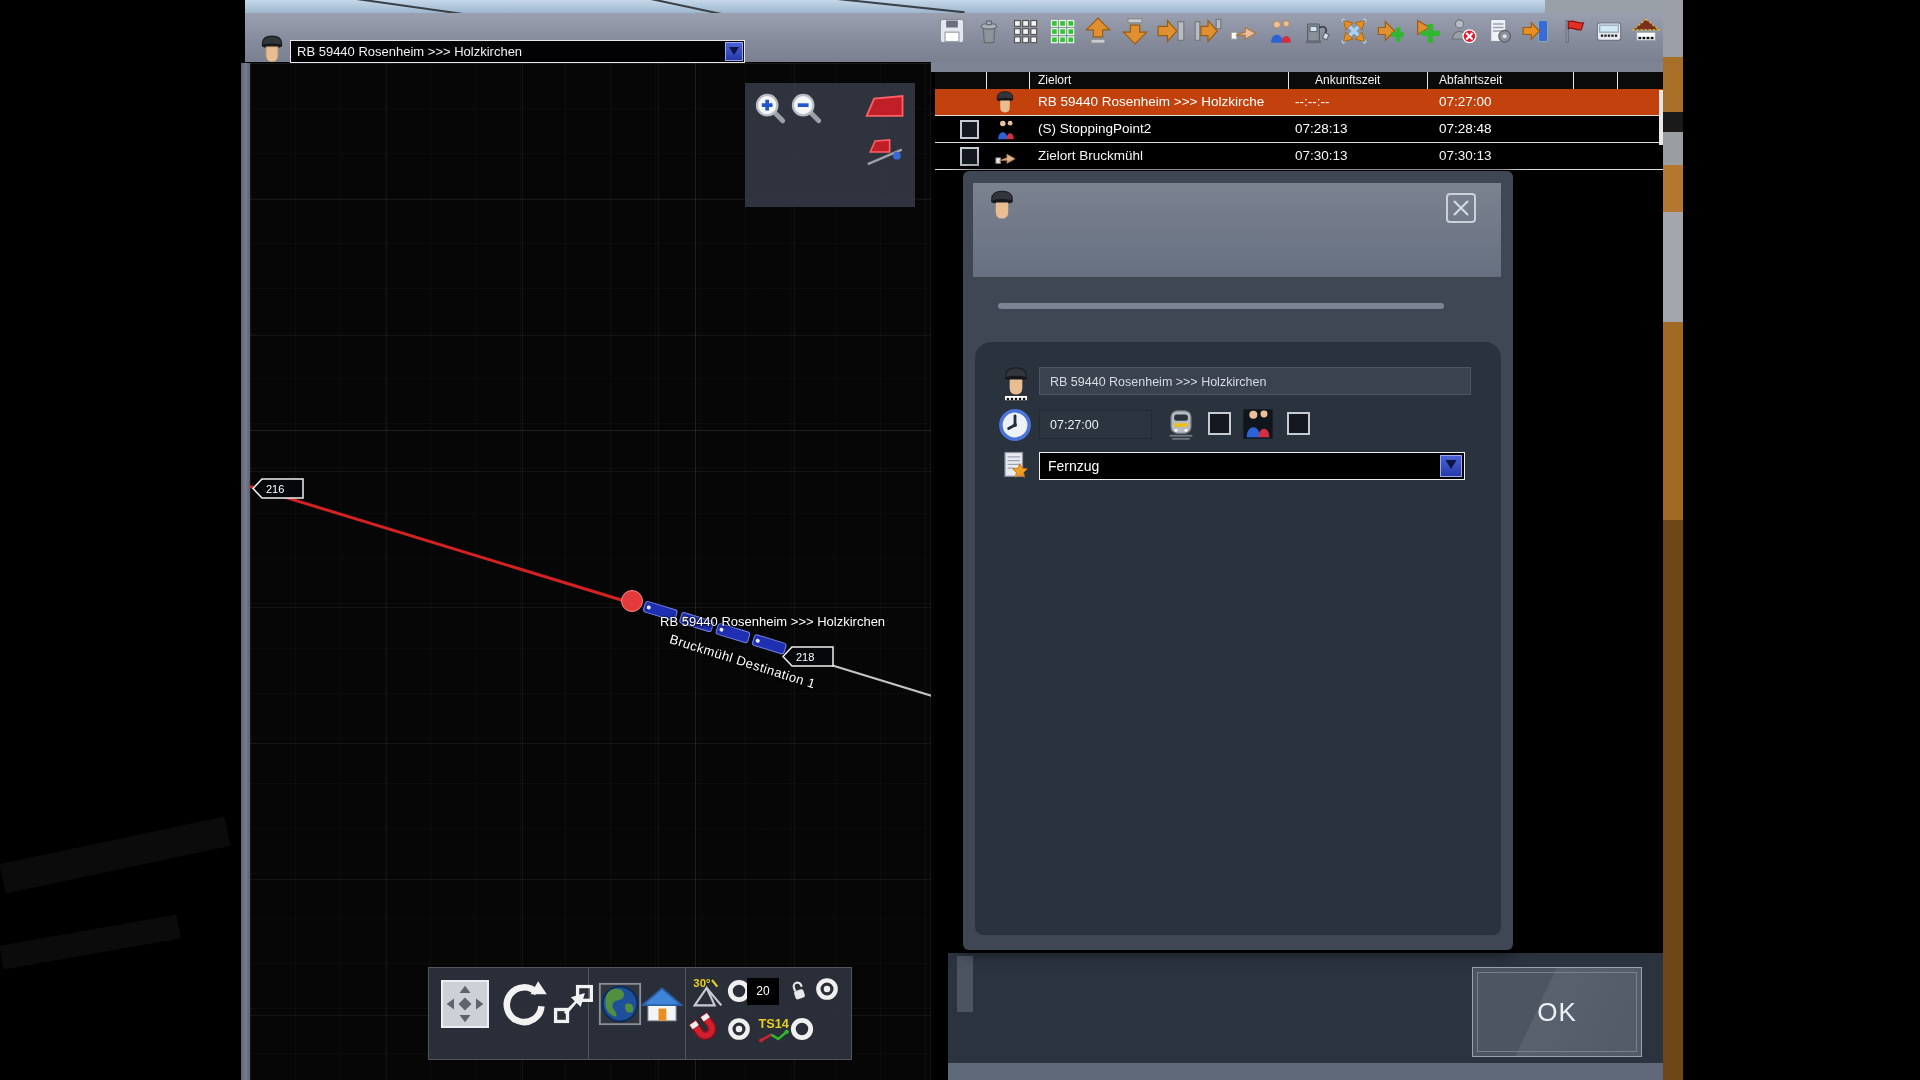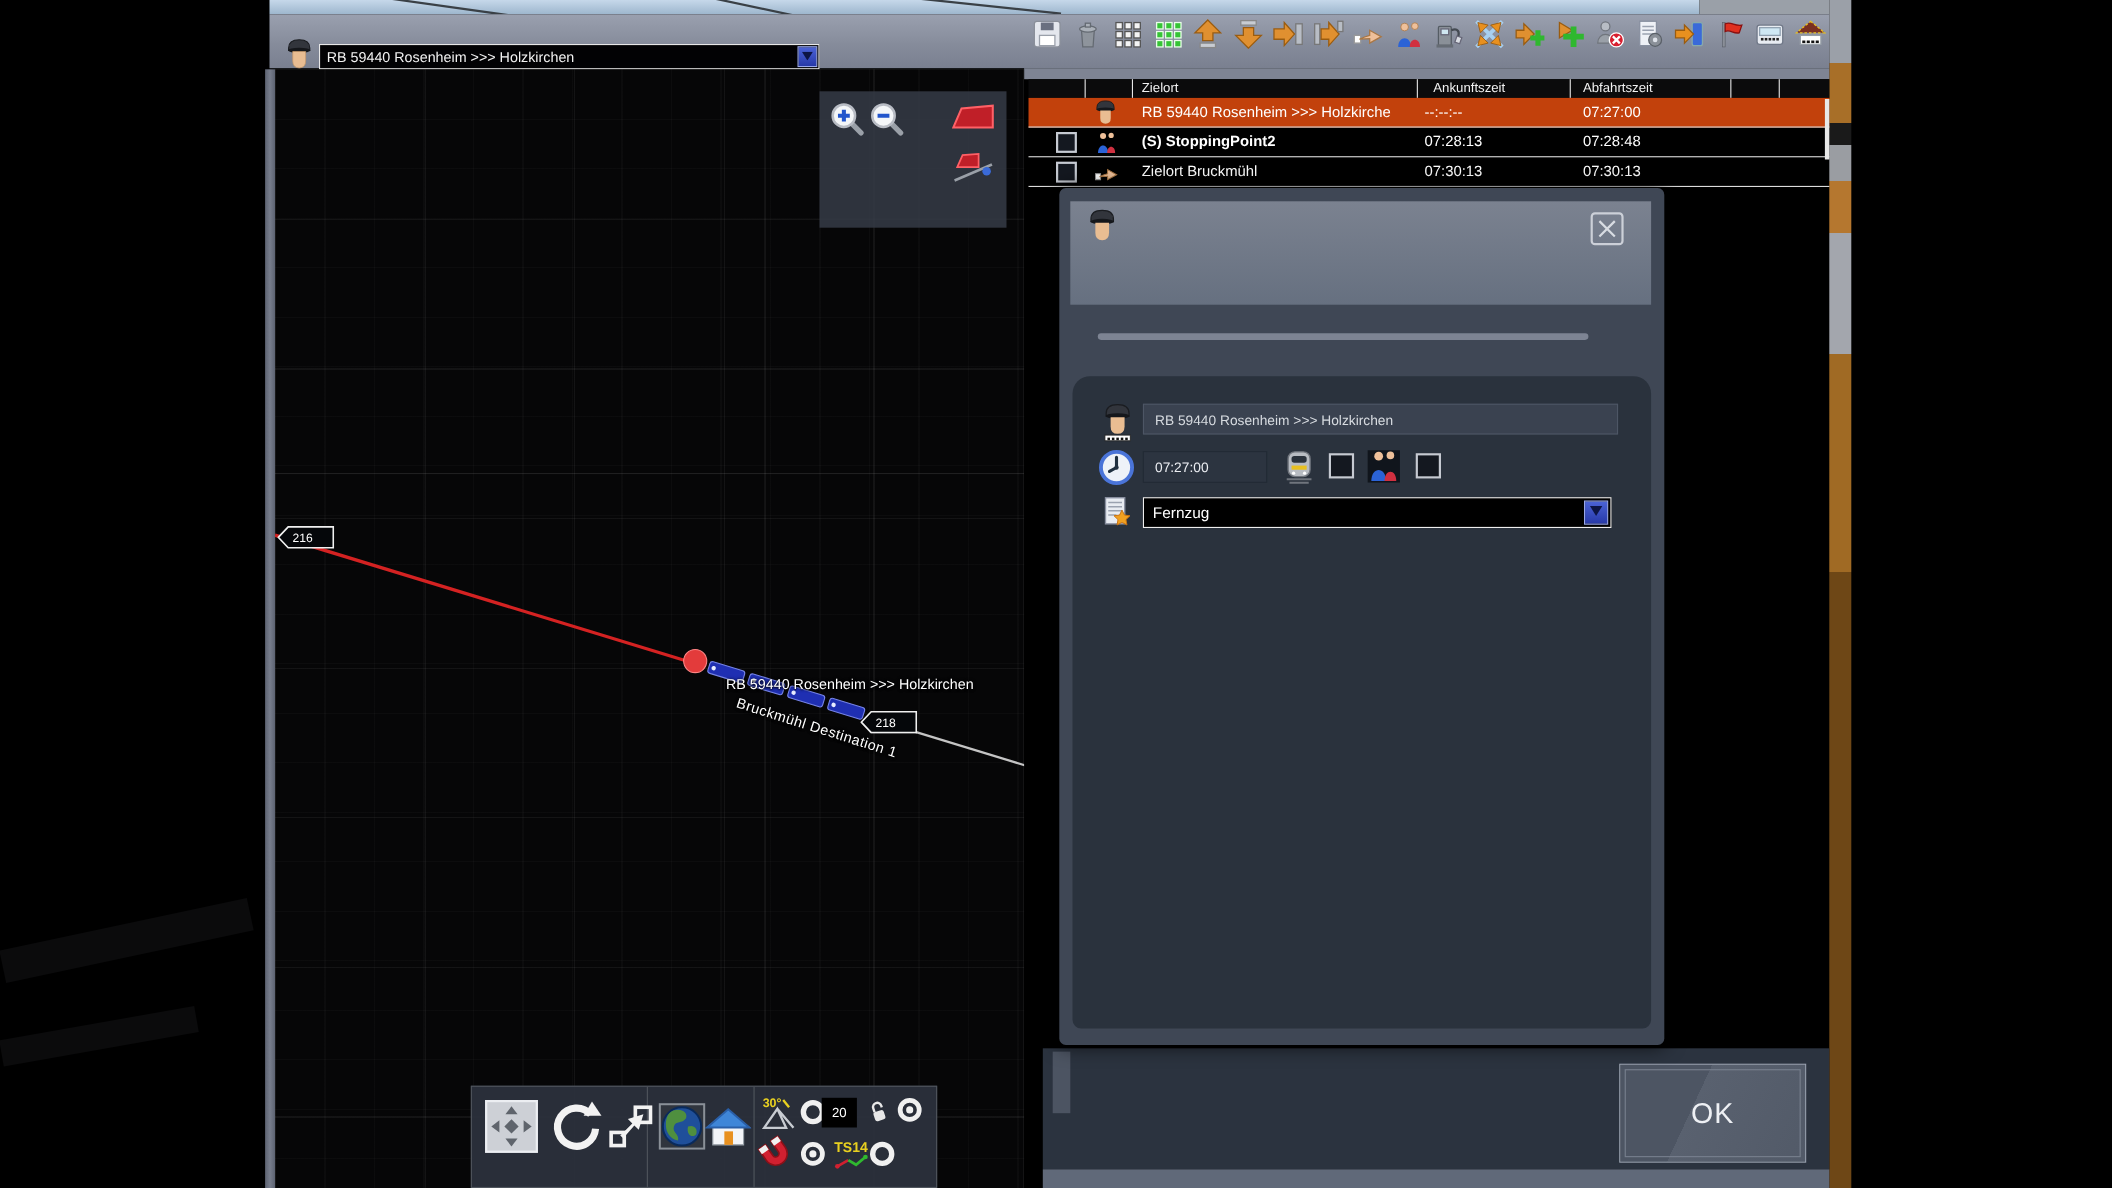--- a/index.html
+++ b/index.html
@@ -35,21 +35,21 @@
   .red-dot{left:371px;top:527px;width:22px;height:22px;border-radius:50%;background:#e33b3b;border:1px solid #ff8585;box-sizing:border-box;z-index:6;}
   .train{left:394px;top:537px;width:170px;transform:rotate(17deg);transform-origin:0 50%;display:flex;gap:4px;z-index:6;}
   .car{width:34px;height:12px;background:#1f2fb2;border:1px solid #7583e6;border-radius:3px;box-sizing:border-box;position:relative;}
   .car::after{content:"";position:absolute;left:2px;top:3px;width:4px;height:4px;background:#e8ecff;border-radius:50%;}
   .map-label{font-size:13px;color:#fff;text-shadow:0 1px 2px #000,0 0 3px #000;white-space:nowrap;z-index:7;}
   .dest-label{transform:rotate(17.5deg);transform-origin:0 50%;letter-spacing:.5px;}
   .tag{z-index:5;}
   
   .map-overlay{left:495px;top:20px;width:170px;height:124px;background:rgba(52,58,70,.88);z-index:8;}
   
-  .map-toolbar{left:178px;top:924px;width:424px;height:93px;background:rgba(44,50,61,.93);
+  .map-toolbar{left:178px;top:904px;width:424px;height:93px;background:rgba(44,50,61,.93);
                border:1px solid #50565e;box-sizing:border-box;z-index:9;}
   .mtb-div{position:absolute;top:0;width:1px;height:100%;background:#50565e;}
   .pan-btn{position:absolute;left:12px;top:12px;width:48px;height:48px;background:#cdd0d6;border:2px solid #eceef2;box-sizing:border-box;}
   .speed-box{position:absolute;left:318px;top:10px;width:32px;height:27px;background:#000;color:#fff;
              font-size:12px;text-align:center;line-height:27px;}
   
   .tbl-header{left:935px;top:72px;width:728px;height:17px;background:#0b0b0c;font-size:12px;color:#f2f2f2;}
   .tbl-header .hlabel{position:absolute;top:1px;text-align:right;}
   .hsep{position:absolute;top:0;width:1px;height:100%;background:#e8e8e8;}
   .trow{left:935px;width:728px;height:27px;font-size:13.5px;color:#fff;}
@@ -381,21 +381,21 @@
   </div>
 
   <div class="abs tbl-header">
     <div class="hsep" style="left:51px;"></div>
     <div class="hsep" style="left:94px;"></div>
     <div class="hsep" style="left:353px;"></div>
     <div class="hsep" style="left:492px;"></div>
     <div class="hsep" style="left:638px;"></div>
     <div class="hsep" style="left:682px;"></div>
     <div class="hlabel" style="left:103px;">Zielort</div>
-    <div class="hlabel" style="left:368px;">Ankunftszeit</div>
+    <div class="hlabel" style="left:380px;">Ankunftszeit</div>
     <div class="hlabel" style="left:504px;">Abfahrtszeit</div>
   </div>
 
   <div class="abs trow" style="top:89px;background:#c2410c;">
     <svg class="abs" style="left:58px;top:1px;" width="24" height="26" viewBox="0 0 26 30">
       <path d="M4 9 Q4 2 13 2 Q22 2 22 9 L22 11 L4 11 Z" fill="#32353c" stroke="#1a1c20"></path>
       <ellipse cx="13" cy="11" rx="9.5" ry="2.2" fill="#15171b"></ellipse>
       <path d="M7.5 12 H18.5 V20 Q18.5 26 13 26 Q7.5 26 7.5 20 Z" fill="#e9bd92"></path>
       </svg>
     <div class="cell" style="left:103px;width:250px;overflow:hidden;white-space:nowrap;">RB 59440 Rosenheim &gt;&gt;&gt; Holzkirche</div>
@@ -405,21 +405,21 @@
   <div class="abs rowsep" style="top:115px;"></div>
 
   <div class="abs trow" style="top:116px;">
     <div class="cb" style="left:25px;top:4px;"></div>
     <svg class="abs" style="left:60px;top:2px;" width="22" height="24" viewBox="0 0 24 24">
       <circle cx="8.5" cy="5" r="3" fill="#eec09a"></circle>
         <path d="M3.5 22 C3.5 12 13.5 12 13.5 22 Z" fill="#2b63d6"></path>
       <circle cx="16.5" cy="4.5" r="2.6" fill="#eec09a"></circle>
         <path d="M12.5 22 C12.5 13.5 20.5 13.5 20.5 22 Z" fill="#d03040"></path>
       </svg>
-    <div class="cell" style="left:103px;font-weight:bold;">(S) StoppingPoint2</div>
+    <div class="cell" style="left:103px;">(S) StoppingPoint2</div>
     <div class="cell" style="left:360px;">07:28:13</div>
     <div class="cell" style="left:504px;">07:28:48</div>
   </div>
   <div class="abs rowsep" style="top:142px;"></div>
 
   <div class="abs trow" style="top:143px;">
     <div class="cb" style="left:25px;top:4px;"></div>
     <svg class="abs" style="left:60px;top:3px;" width="22" height="22" viewBox="0 0 24 24">
       <rect x="1" y="13" width="5" height="6" fill="#fff" stroke="#999"></rect>
       <path d="M5 16 C9 14 11 13.5 13 13 L13 9 L22 14 L13 19 L13 15.5 Z" fill="#eec09a" stroke="#a97745"></path>

